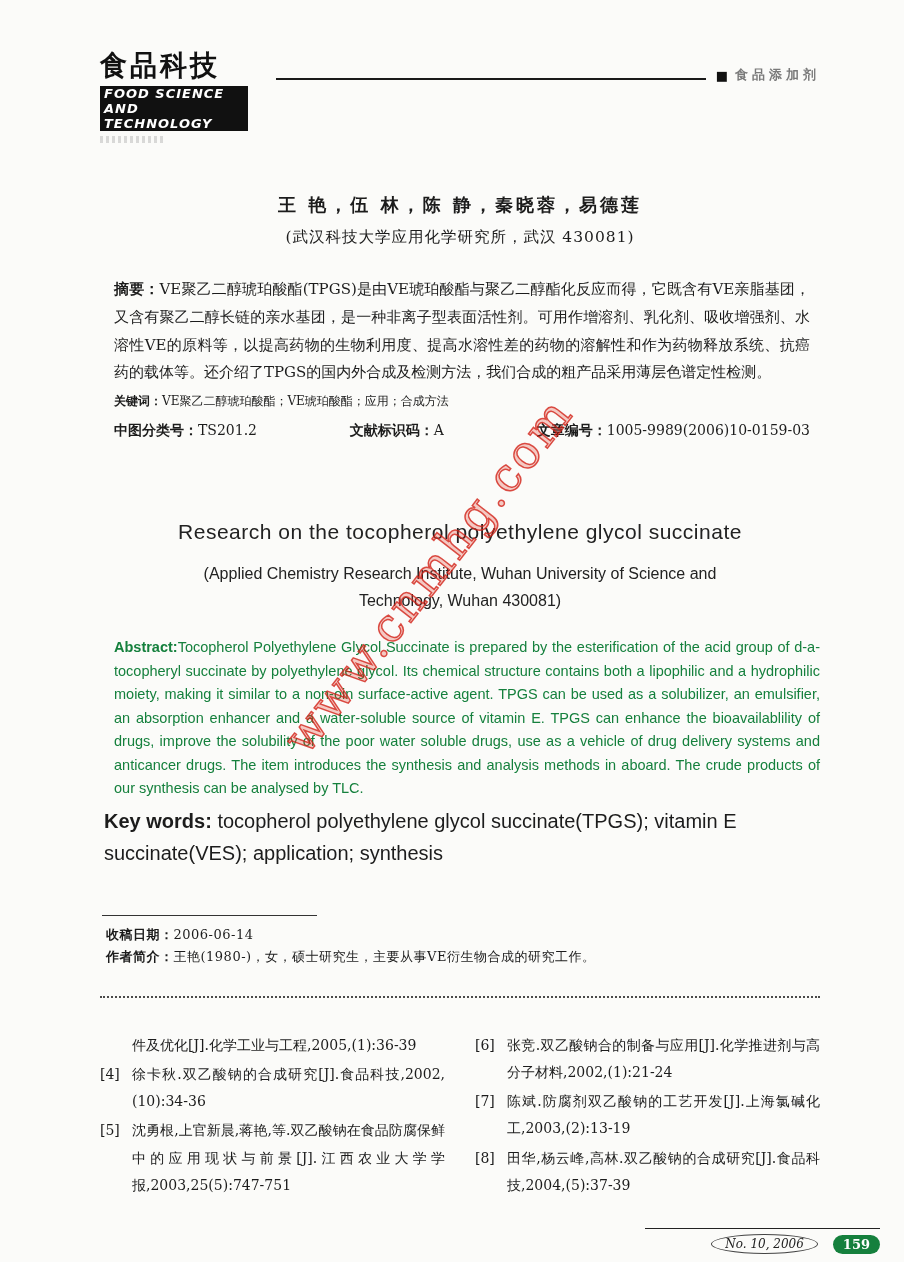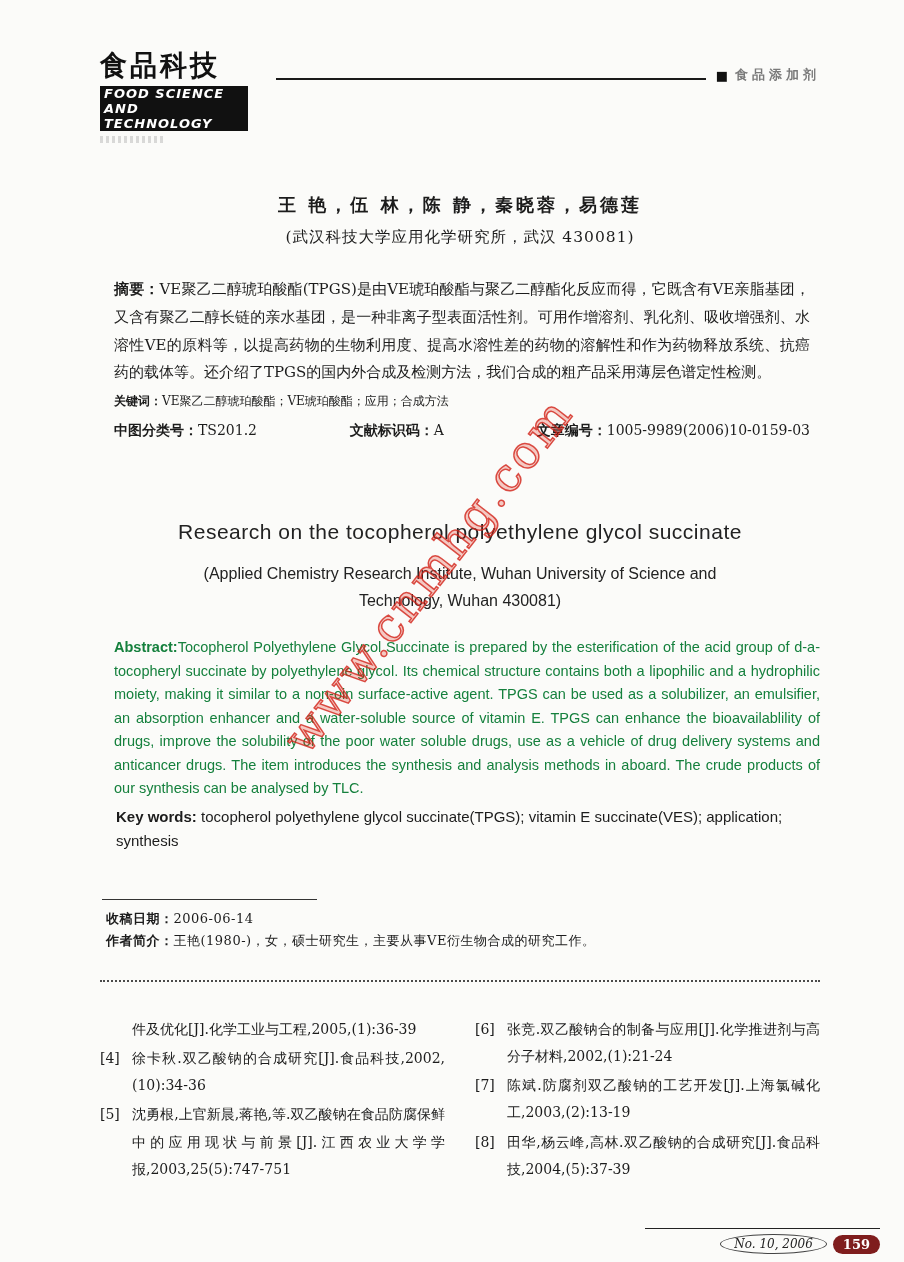--- a/index.html
+++ b/index.html
@@ -81,48 +81,48 @@
     margin:14px auto 0 auto;max-width:560px;text-align:center;
     font-family:"Liberation Sans","DejaVu Sans",sans-serif;
     font-size:16px;line-height:1.65;color:#222;
   }
   .en-abstract{
     margin:22px 0 0 14px;
     font-family:"Liberation Sans","DejaVu Sans",sans-serif;
     font-size:14.5px;line-height:1.62;text-align:justify;color:#15803d;
   }
   .en-keywords{
-    margin:4px 0 0 16px;
-    font-family:"Liberation Sans","DejaVu Sans",sans-serif;
-    font-size:15px;line-height:1.6;
+    margin:4px 0 0 4px;
+    font-family:"Liberation Sans","DejaVu Sans",sans-serif;
+    font-size:20px;line-height:1.6;
   }
   
   .footnote{margin-top:46px;margin-left:2px;}
   .footnote-rule{width:215px;border-top:1.5px solid #333;margin-bottom:10px;}
   .footnote p{margin:4px 4px;font-size:13px;letter-spacing:.5px;}
   
   .dotted-divider{margin-top:30px;border-top:2px dotted #4a4a4a;}
   
   .references{margin-top:34px;display:flex;gap:30px;}
   .ref-col{flex:1;}
   .ref-item{display:flex;font-size:14px;line-height:1.95;margin-bottom:2px;}
   .ref-num{width:32px;flex-shrink:0;}
   .ref-text{flex:1;text-align:justify;}
   
   .footer{
     position:absolute;right:24px;bottom:8px;width:235px;
     border-top:1.5px solid #222;padding-top:5px;
-    display:flex;align-items:center;justify-content:flex-end;gap:6px;
+    display:flex;align-items:center;justify-content:flex-end;gap:15px;
   }
   .issue-oval{
     font-style:italic;font-size:12px;color:#222;
     border:1px solid #444;border-radius:50%;padding:2px 13px;
   }
   .page-badge{
-    background:#7f1d1d;color:#fff;font-size:13px;font-weight:bold;
+    background:#15803d;color:#fff;font-size:13px;font-weight:bold;
     border-radius:12px;padding:2px 10px;
   }
 </style>
 </head>
 <body>
 
 <div class="page">
 
   <div class="watermark">www.cnmhg.com</div>
 

